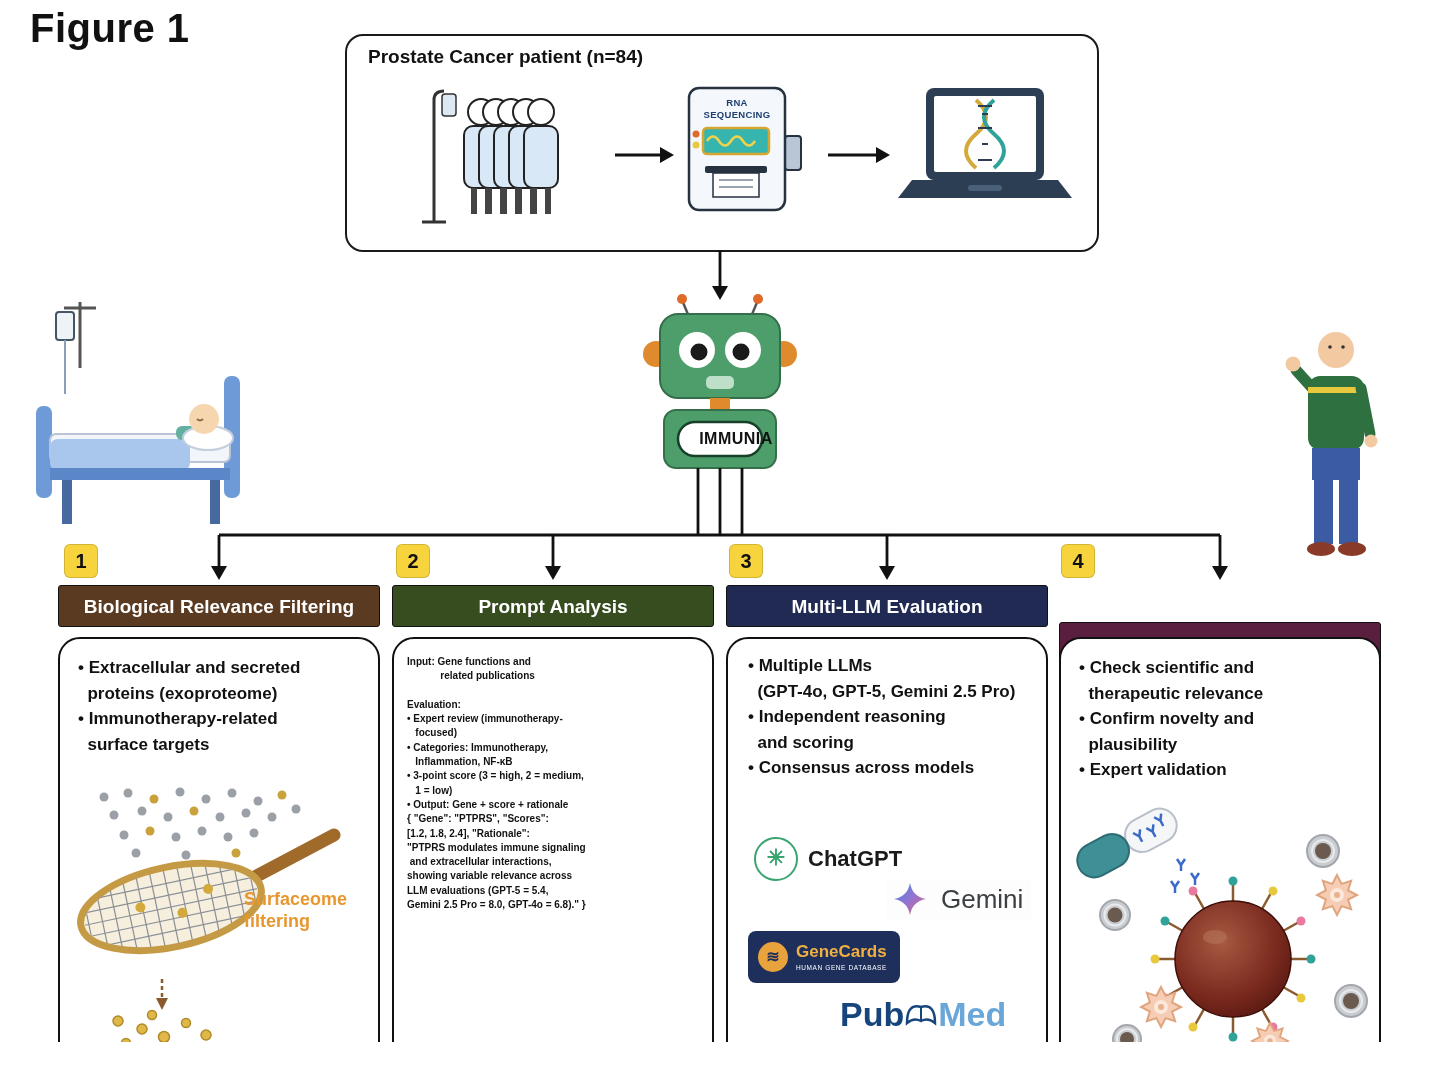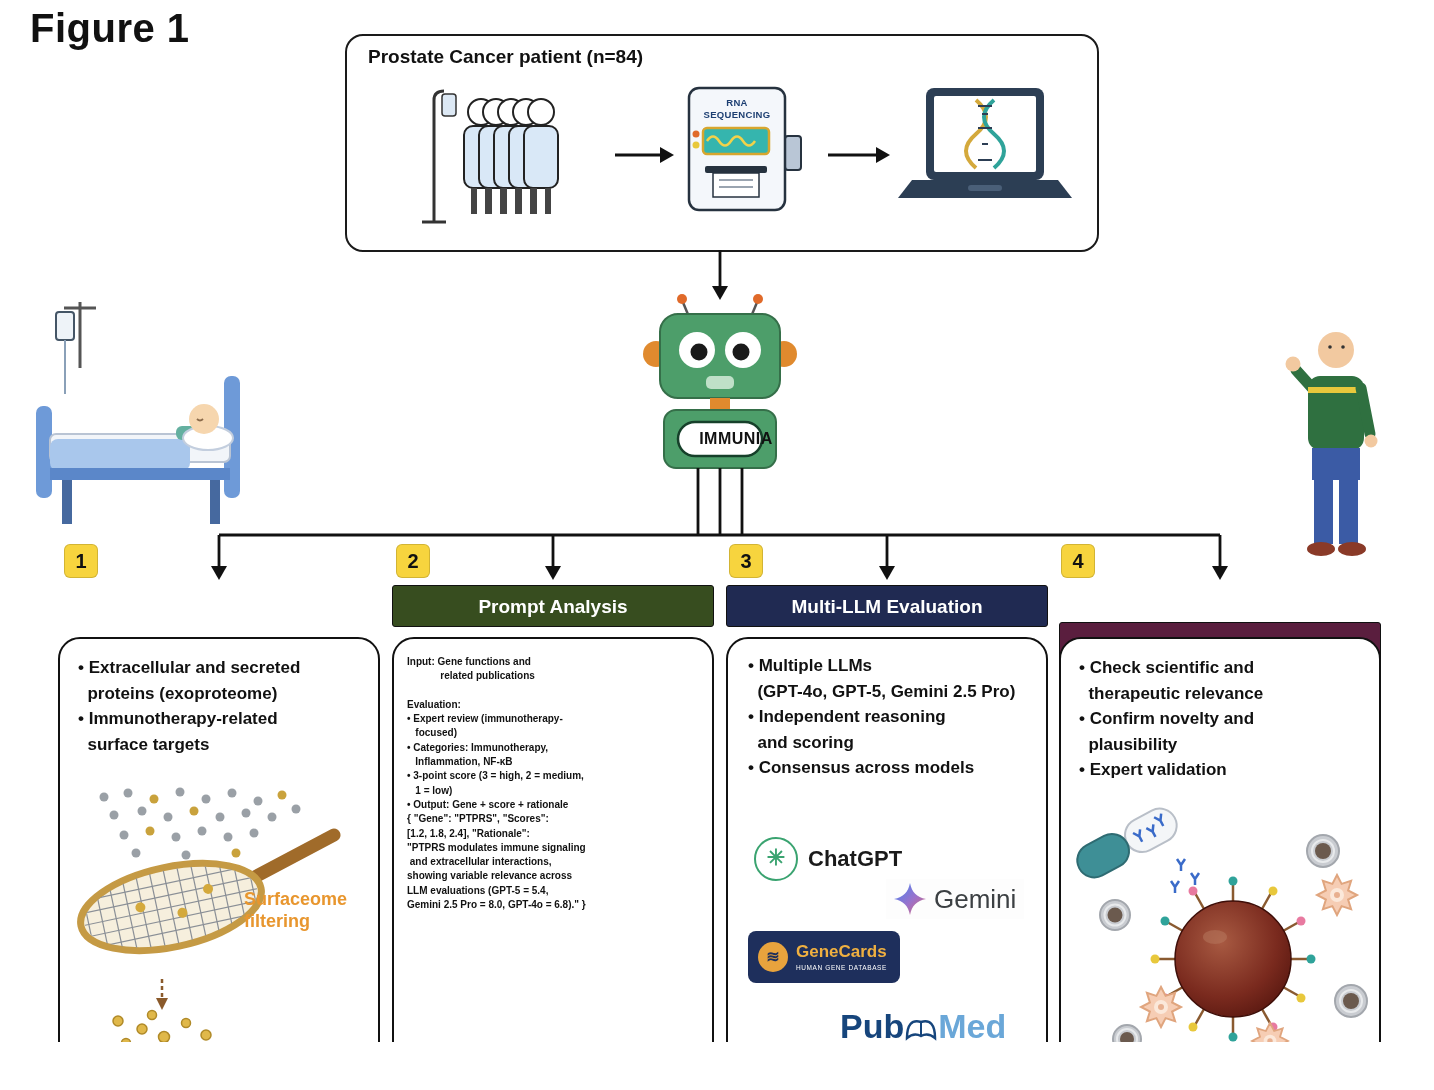--- a/index.html
+++ b/index.html
@@ -41,29 +41,29 @@
   .t3 { padding:14px 8px 0 20px; font-size:17px; line-height:1.5; }
   .t4 { padding:16px 8px 0 18px; font-size:17px; line-height:1.5; }
 
   .surfaceome-label { left:184px; top:250px; font-size:18px; font-weight:bold; color:#e8962e; line-height:1.2; white-space:pre-line; }
 
   
   .logo-chatgpt { left:26px; top:198px; display:flex; align-items:center; gap:10px; }
   .cg-icon { width:40px; height:40px; border:2.5px solid #3aa370; border-radius:50%; color:#3aa370;
              font-size:22px; line-height:37px; text-align:center; font-weight:bold; background:#fff; }
   .cg-text { font-size:22px; font-weight:bold; color:#1a1a1a; }
-  .logo-gemini { left:158px; top:240px; display:flex; align-items:center; gap:8px; background:#fdfdfd; padding:4px 8px; }
+  .logo-gemini { left:158px; top:240px; display:flex; align-items:center; gap:15px; background:#fdfdfd; padding:4px 8px; }
   .gm-text { font-size:26px; color:#3c4043; font-weight:normal; }
   .logo-genecards { left:20px; top:292px; width:152px; height:52px; background:#1e2f5c; border-radius:8px;
                     display:flex; align-items:center; gap:8px; padding:0 10px; box-sizing:border-box; }
   .gc-icon { width:30px; height:30px; background:#e8a33d; border-radius:50%; color:#1e2f5c; font-size:16px;
              line-height:30px; text-align:center; font-weight:bold; flex:0 0 auto; }
   .gc-main { font-size:17px; font-weight:bold; color:#f0b040; line-height:1.1; }
   .gc-sub { font-size:6.5px; color:#fff; letter-spacing:0.6px; margin-top:2px; }
-  .logo-pubmed { left:112px; top:368px; display:flex; align-items:center; }
+  .logo-pubmed { left:112px; top:356px; display:flex; align-items:flex-start; }
   .pm-pub { font-size:34px; font-weight:bold; color:#16457c; }
   .pm-med { font-size:34px; font-weight:bold; color:#6aa7d8; }
 </style>
 </head>
 <body>
 
 <div class="canvas">
 
   <div class="abs figure-label">Figure 1</div>
 
@@ -216,20 +216,21 @@
       <polygon points="879,566 895,566 887,580"></polygon>
     <line x1="1220" y1="535" x2="1220" y2="566"></line>
       <polygon points="1212,566 1228,566 1220,580"></polygon>
   </svg>
 
   <div class="abs badge" style="left: 64px; background-color: rgb(247, 212, 62);">1</div>
   <div class="abs badge" style="left: 396px; background-color: rgb(247, 212, 62);">2</div>
   <div class="abs badge" style="left: 729px; background-color: rgb(247, 212, 62);">3</div>
   <div class="abs badge" style="left: 1061px; background-color: rgb(247, 212, 62);">4</div>
 
+  <div class="abs step-header" style="left: 58px; background-color: rgb(91, 58, 34);">Biological Relevance Filtering</div>
   <div class="abs step-header" style="left: 392px; background-color: rgb(55, 77, 31);">Prompt Analysis</div>
   <div class="abs step-header" style="left: 726px; background-color: rgb(32, 42, 82);">Multi-LLM Evaluation</div>
   <div class="abs step-header" style="left: 1059px; background-color: rgb(90, 30, 62); margin-top: 37px;">Final Candidate Gatekeeper</div>
 
   <div class="step-box" style="left:58px;">
     <div class="box-text t1">• Extracellular and secreted
   proteins (exoproteome)
 • Immunotherapy-related
   surface targets</div>
     <svg class="abs" style="left:6px; top:148px;" width="308" height="272" viewBox="0 0 308 272">

